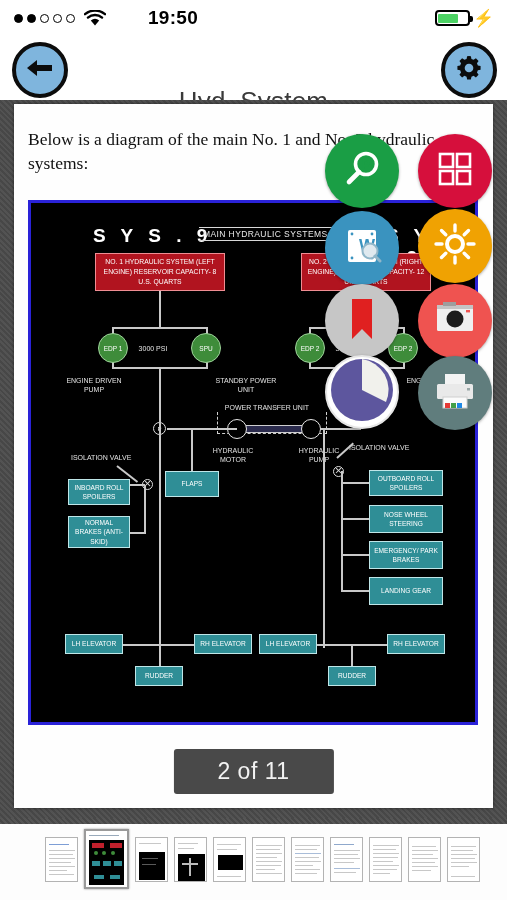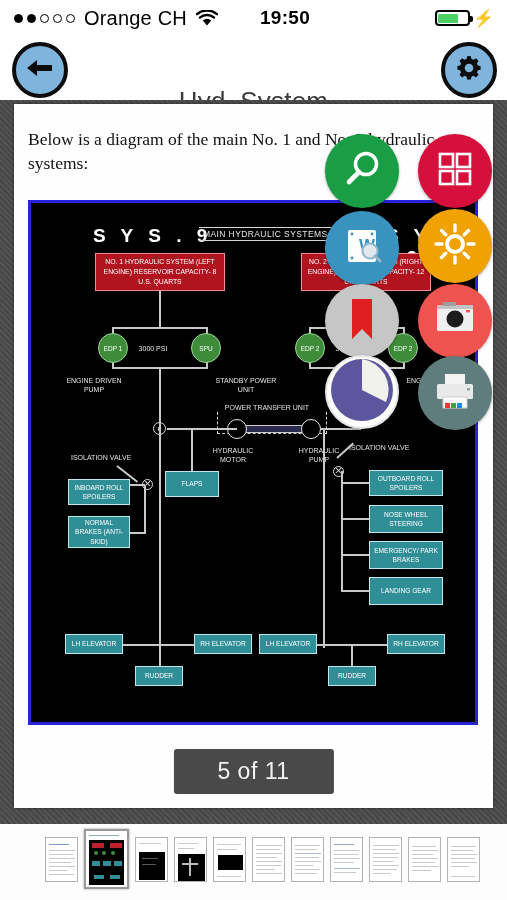--- a/index.html
+++ b/index.html
@@ -144,21 +144,20 @@
 <body>
 
 <div class="statusbar">
   <div class="sb-dots">
     <span class="dot on"></span>
     <span class="dot on"></span>
     <span class="dot"></span>
     <span class="dot"></span>
     <span class="dot"></span>
   </div>
-  <span class="sb-carrier">Orange CH</span>
   <span class="sb-wifi">
     <svg width="22" height="17" viewBox="0 0 22 17">
       <path d="M11 15.6 L6.8 10.4 A6.6 6.6 0 0 1 15.2 10.4 Z" fill="#000"></path>
       <path d="M3.9 7.6 A11 11 0 0 1 18.1 7.6" stroke="#000" stroke-width="2.4" fill="none" stroke-linecap="round"></path>
       <path d="M1 4.2 A15.5 15.5 0 0 1 21 4.2" stroke="#000" stroke-width="2.4" fill="none" stroke-linecap="round"></path>
     </svg>
   </span>
   <span class="sb-time">19:50</span>
   <span class="sb-right">
     <span class="batt">
@@ -275,21 +274,21 @@
 
       <div class="ln lnh" style="left:255px;top:441px;width:150px;"></div>
       <div class="ln lnv" style="left:320px;top:441px;height:24px;"></div>
       <div class="box" style="left:228px;top:431px;width:58px;height:20px;">LH ELEVATOR</div>
       <div class="box" style="left:356px;top:431px;width:58px;height:20px;">RH ELEVATOR</div>
       <div class="box" style="left:297px;top:463px;width:48px;height:20px;">RUDDER</div>
 
     </div>
   </div>
 
-  <div class="counter">5 of 11</div>
+  <div class="counter">2 of 11</div>
 </div>
 
 <div class="fab" style="left:325px;top:134px;width:74px;height:74px;background:#1a9e45;">
   <span>
     <svg width="42" height="42" viewBox="0 0 42 42">
       <circle cx="25" cy="16" r="10.5" fill="none" stroke="#fff" stroke-width="3.6"></circle>
       <line x1="18" y1="24" x2="8" y2="34" stroke="#fff" stroke-width="4.6" stroke-linecap="round"></line>
       <text x="25" y="20.5" font-family="Liberation Sans, sans-serif" font-size="12" font-weight="bold" fill="#1a9e45" text-anchor="middle">P</text>
     </svg>
   </span>

